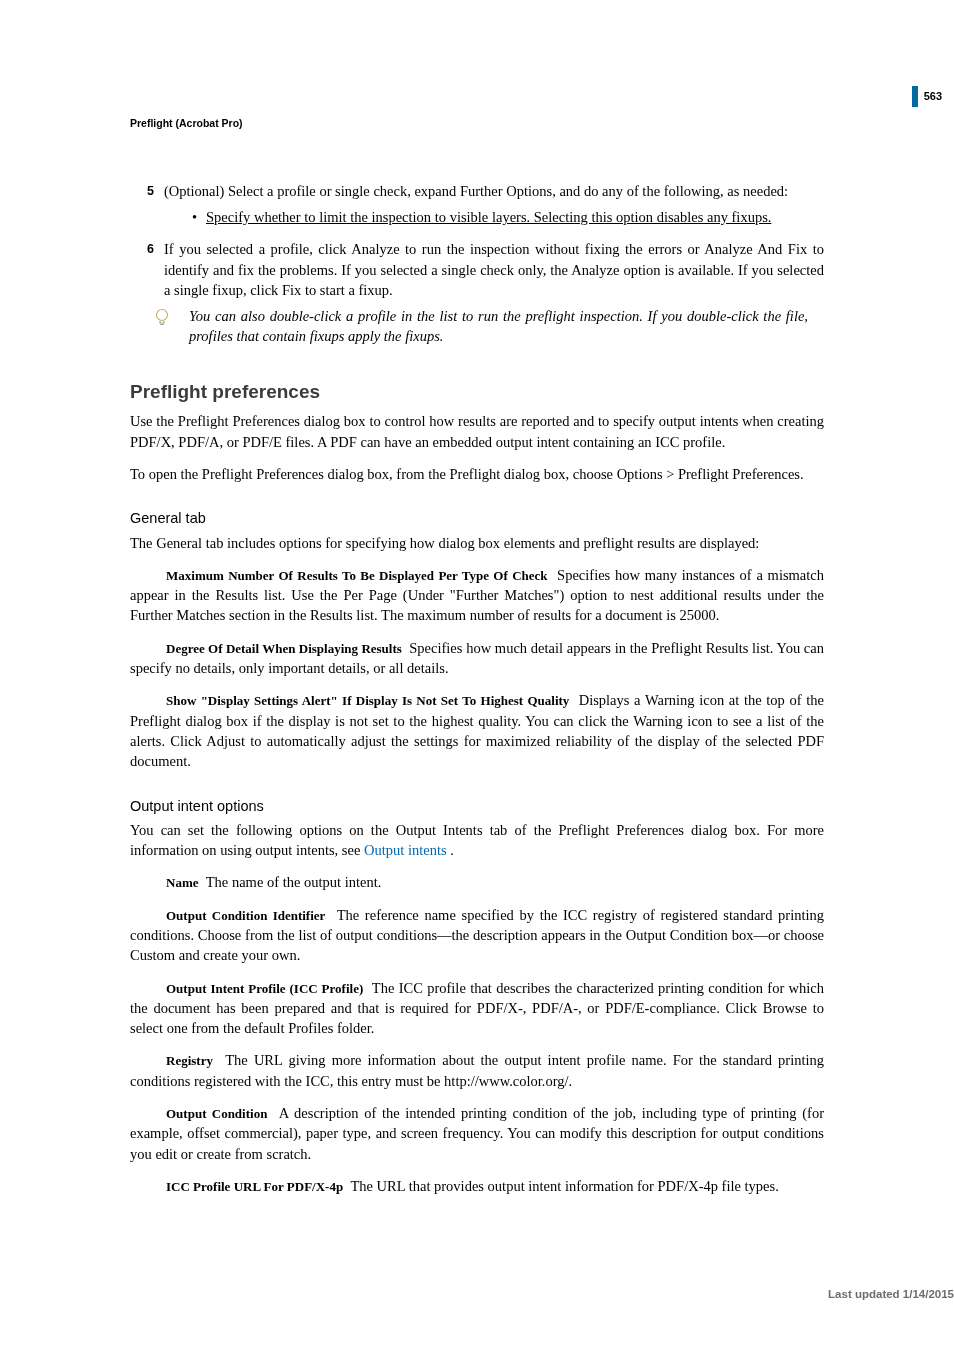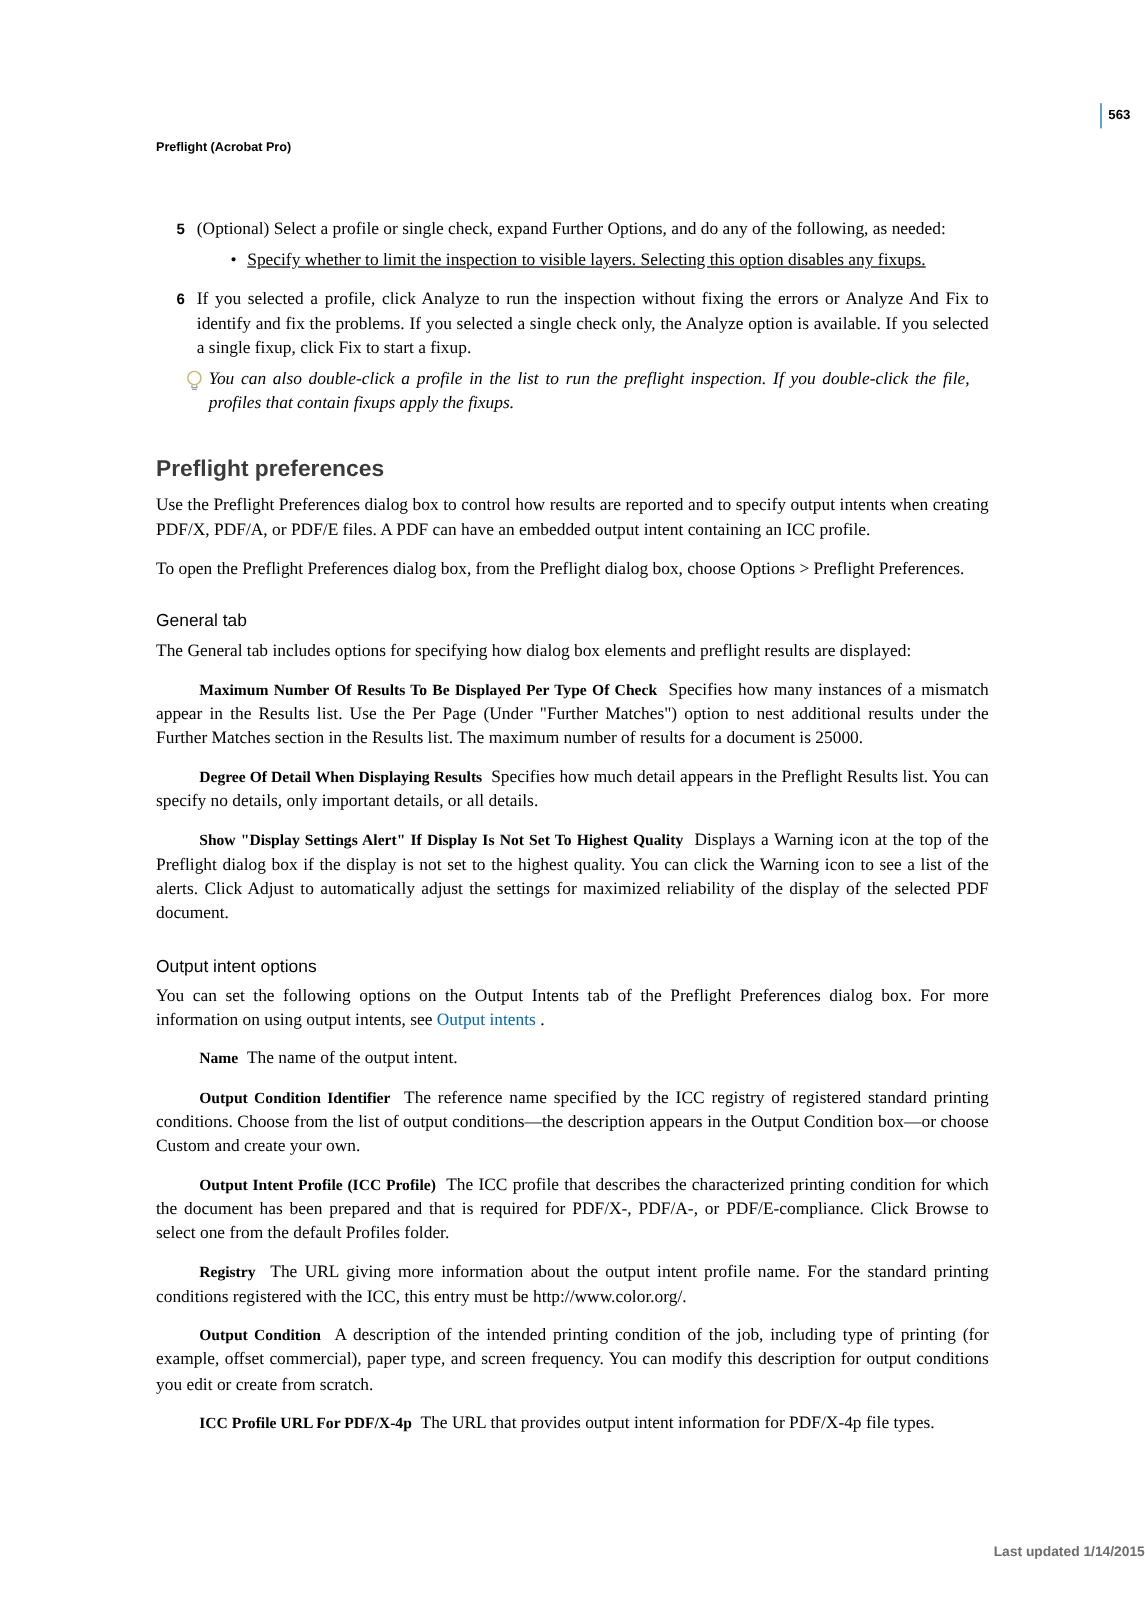--- a/index.html
+++ b/index.html
@@ -19,21 +19,21 @@
     padding: 116px 130px 0 130px;
   }
   .page-number {
     position: absolute;
     top: 86px;
     right: 12px;
     font-family: "Myriad Pro", Arial, sans-serif;
     font-weight: bold;
     font-size: 11px;
     padding: 3px 0 3px 6px;
-    border-left: 1px solid #0369a1;
+    border-left: 6px solid #0369a1;
     color: #000;
   }
   .chapter-title {
     font-family: "Myriad Pro", Arial, sans-serif;
     font-weight: bold;
     font-size: 10.5px;
     margin-bottom: 50px;
   }
   .numbered-item {
     display: flex;
@@ -66,20 +66,21 @@
   .bullets li::before {
     content: "•";
     position: absolute;
     left: 0;
     top: 0;
   }
   .tip-row {
     display: flex;
     align-items: flex-start;
     margin: 6px 16px 0 24px;
+    gap: 15px;
   }
   .tip-icon {
     flex: 0 0 20px;
     padding-top: 2px;
   }
   .tip-text {
     flex: 1;
     font-style: italic;
     text-align: justify;
   }

